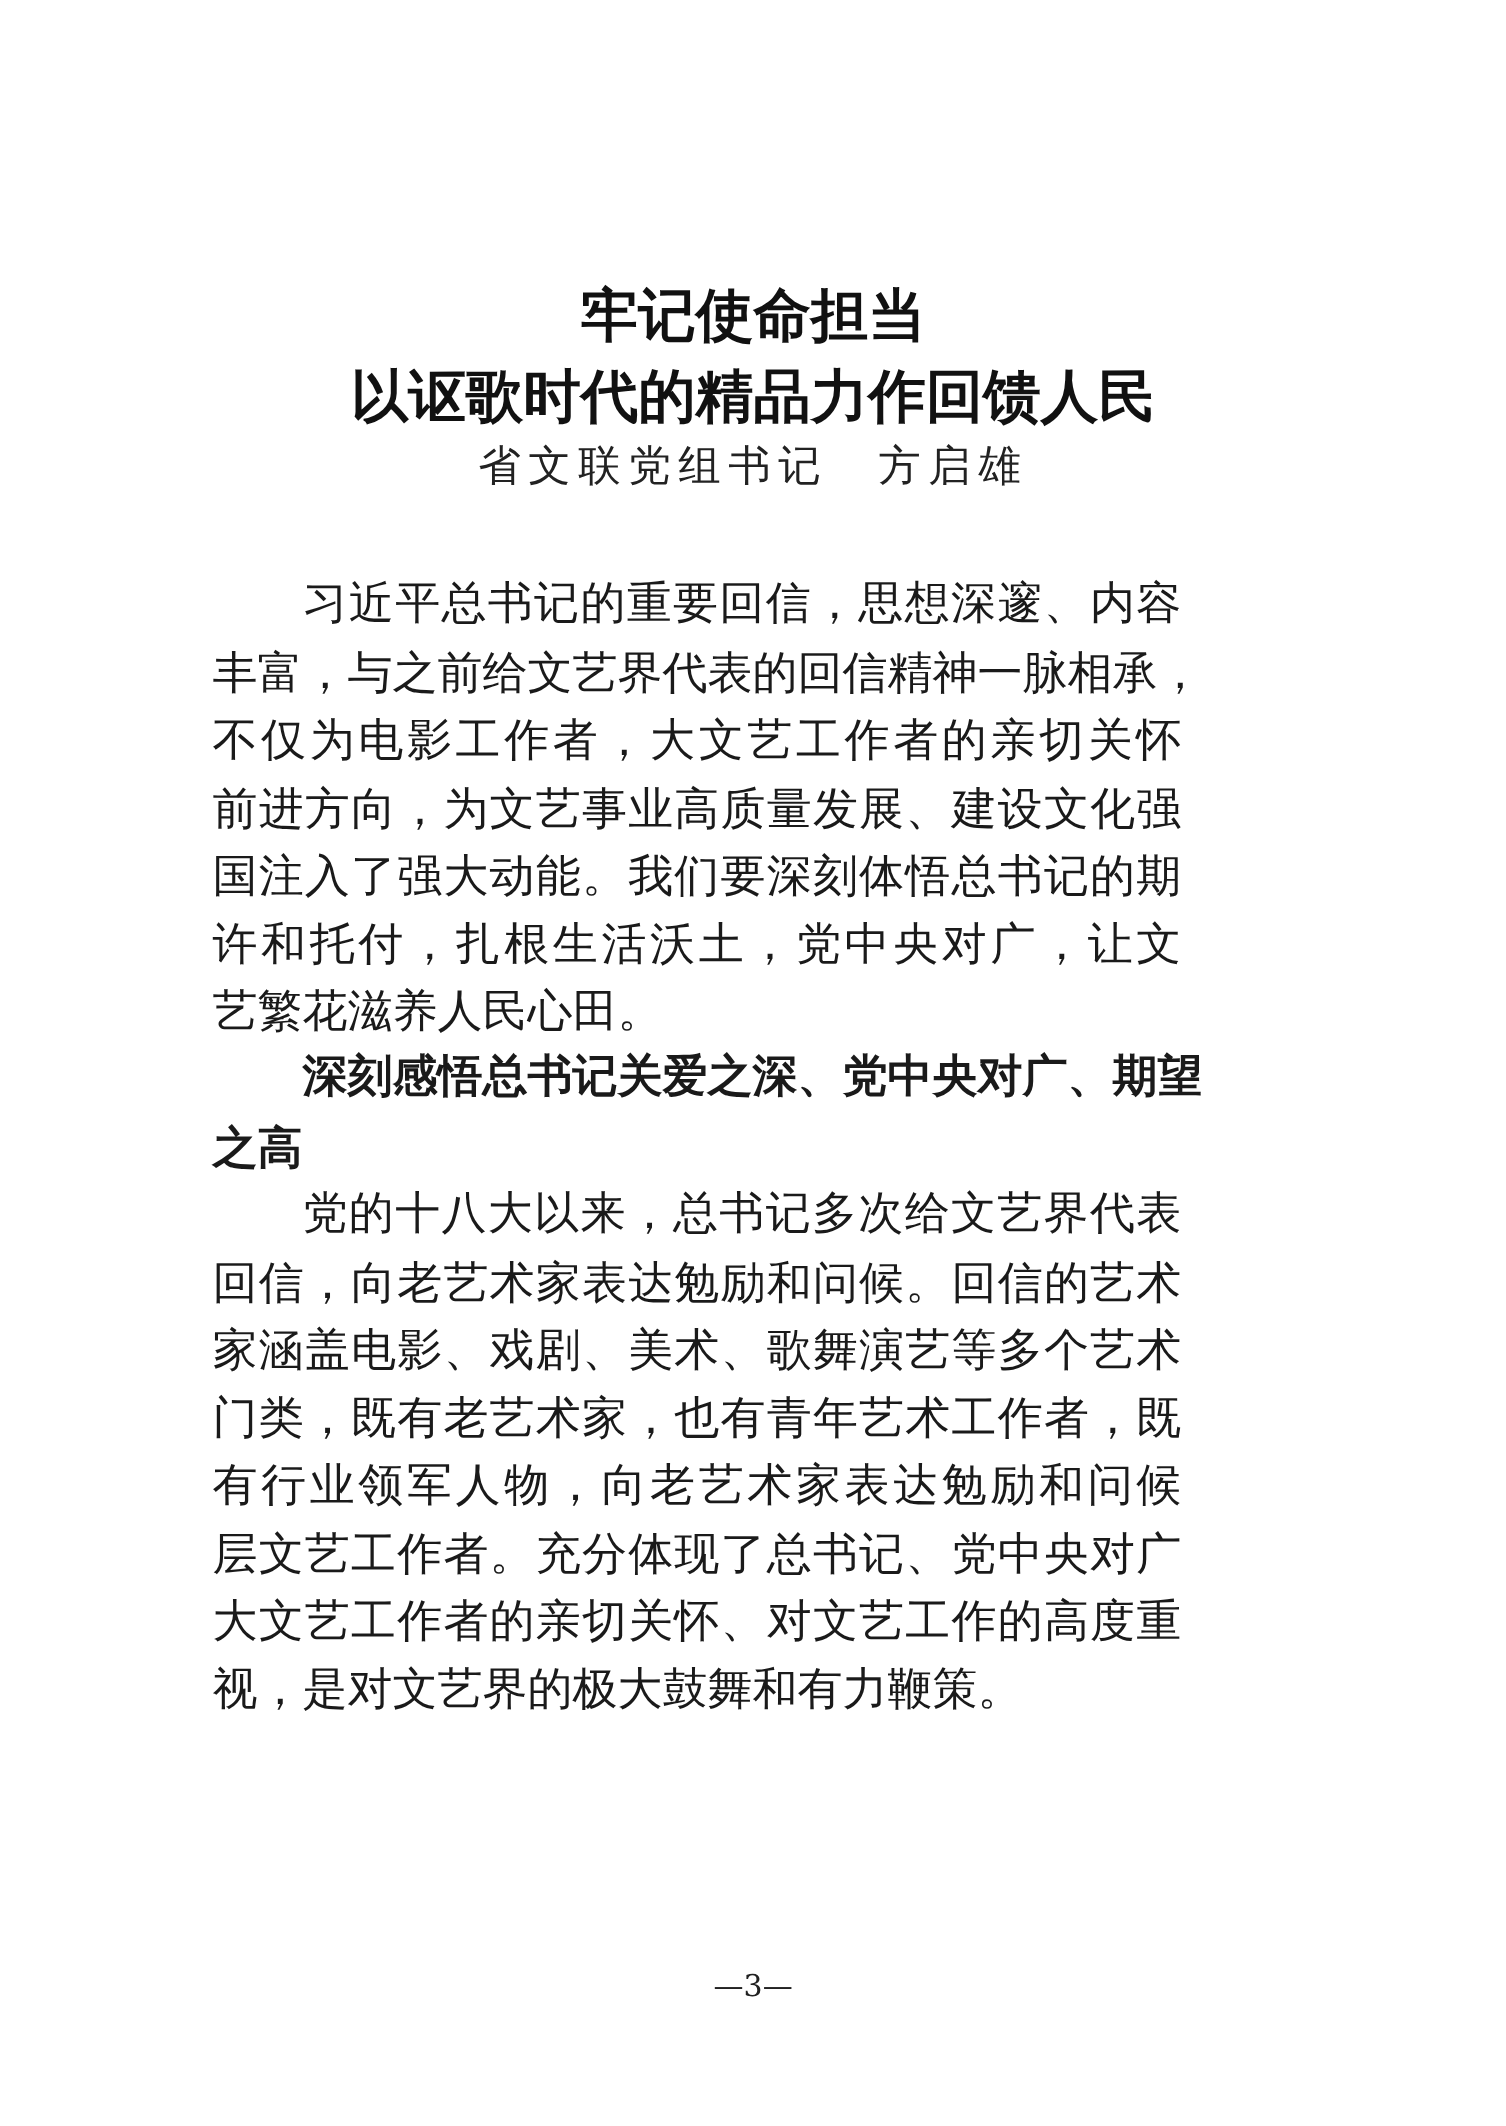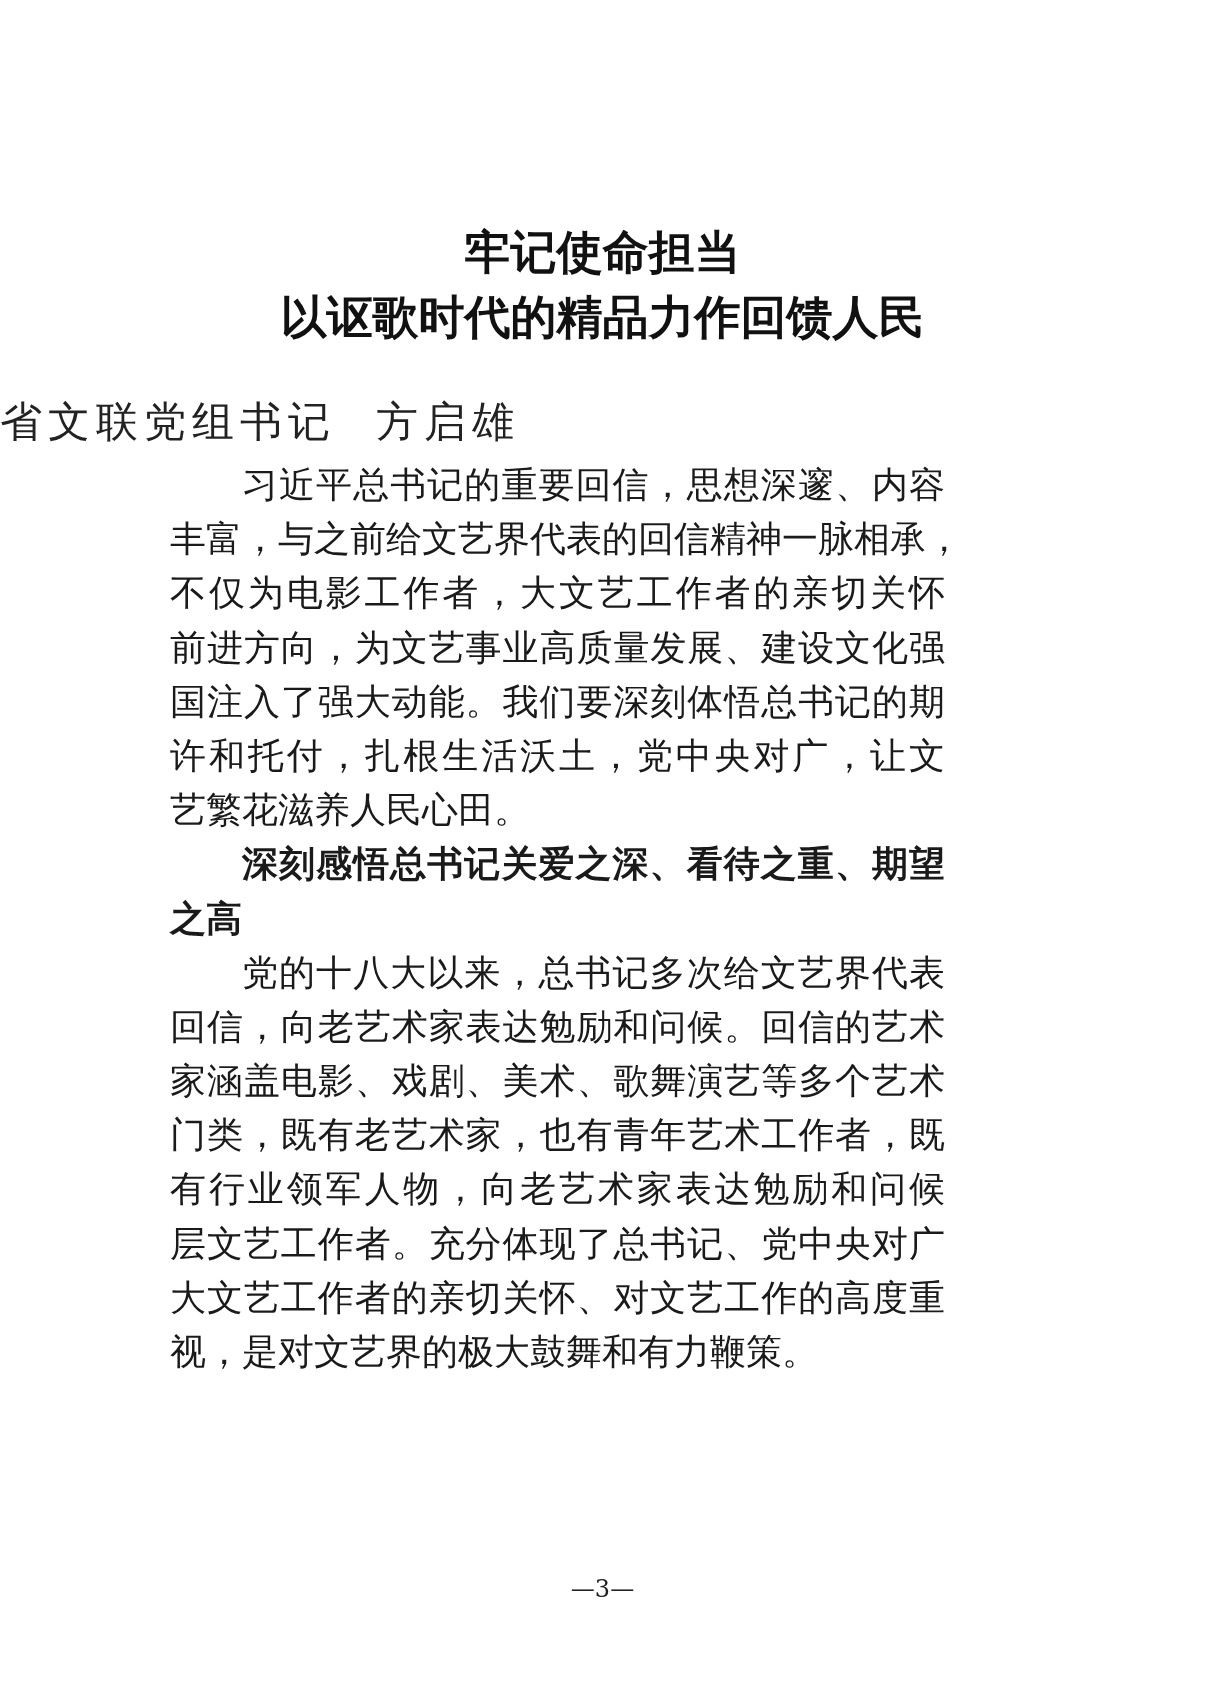--- a/index.html
+++ b/index.html
@@ -6,33 +6,33 @@
   body { width: 1205px; height: 1701px; position: relative; overflow: hidden; color: #1a1a1a; }
   .page { position: absolute; left: 0; top: 0; width: 1205px; height: 1259px; }
   .title {
     position: absolute; left: 0; width: 1205px; text-align: center;
     font-family: "DejaVu Serif", "Liberation Serif", serif; font-weight: bold;
     font-size: 46px; letter-spacing: 0px; color: #111;
   }
   .t1 { top: 222px; }
   .t2 { top: 287px; }
   .byline {
-    position: absolute; top: 350px; left: 0; width: 1205px; text-align: left;
+    position: absolute; top: 350px; left: 0; width: 1205px; text-align: center;
     font-family: "DejaVu Serif", "Liberation Serif", serif;
-    font-size: 42px; letter-spacing: 6px; color: #222; margin-top: 44px;
+    font-size: 34px; letter-spacing: 6px; color: #222;
   }
   .byline .gap { display: inline-block; width: 40px; }
   .body {
     position: absolute; left: 170px; top: 458px; width: 775px;
     font-family: "DejaVu Sans", "Liberation Sans", sans-serif;
     font-size: 36px; line-height: 54.2px; color: #1a1a1a;
   }
   .line { display: block; height: 54.2px; white-space: nowrap; text-align: justify; text-align-last: justify; }
   .line.last { text-align-last: left; }
-  .line.indent { padding-left: 72px; }
+  .line.indent { padding-left: 72px; font-family: Liberation Mono, monospace; }
   .heading { font-weight: bold; }
   .pagenum {
     position: absolute; top: 1575px; left: 0; width: 1205px; text-align: center;
     font-family: "DejaVu Serif", "Liberation Serif", serif; font-size: 24px; color: #222;
   }
 </style>
 </head>
 <body>
 
 <div class="page">
@@ -43,21 +43,21 @@
   </div>
 
   <div class="body">
     <span class="line indent">习近平总书记的重要回信，思想深邃、内容</span>
     <span class="line">丰富，与之前给文艺界代表的回信精神一脉相承，</span>
     <span class="line">不仅为电影工作者，大文艺工作者的亲切关怀</span>
     <span class="line">前进方向，为文艺事业高质量发展、建设文化强</span>
     <span class="line">国注入了强大动能。我们要深刻体悟总书记的期</span>
     <span class="line">许和托付，扎根生活沃土，党中央对广，让文</span>
     <span class="line last">艺繁花滋养人民心田。</span>
-    <span class="line indent heading">深刻感悟总书记关爱之深、看待之重、期望</span>
+    <span class="line indent heading">深刻感悟总书记关爱之深、党中央对广、期望</span>
     <span class="line last heading">之高</span>
     <span class="line indent">党的十八大以来，总书记多次给文艺界代表</span>
     <span class="line">回信，向老艺术家表达勉励和问候。回信的艺术</span>
     <span class="line">家涵盖电影、戏剧、美术、歌舞演艺等多个艺术</span>
     <span class="line">门类，既有老艺术家，也有青年艺术工作者，既</span>
     <span class="line">有行业领军人物，向老艺术家表达勉励和问候</span>
     <span class="line">层文艺工作者。充分体现了总书记、党中央对广</span>
     <span class="line">大文艺工作者的亲切关怀、对文艺工作的高度重</span>
     <span class="line last">视，是对文艺界的极大鼓舞和有力鞭策。</span>
   </div>

